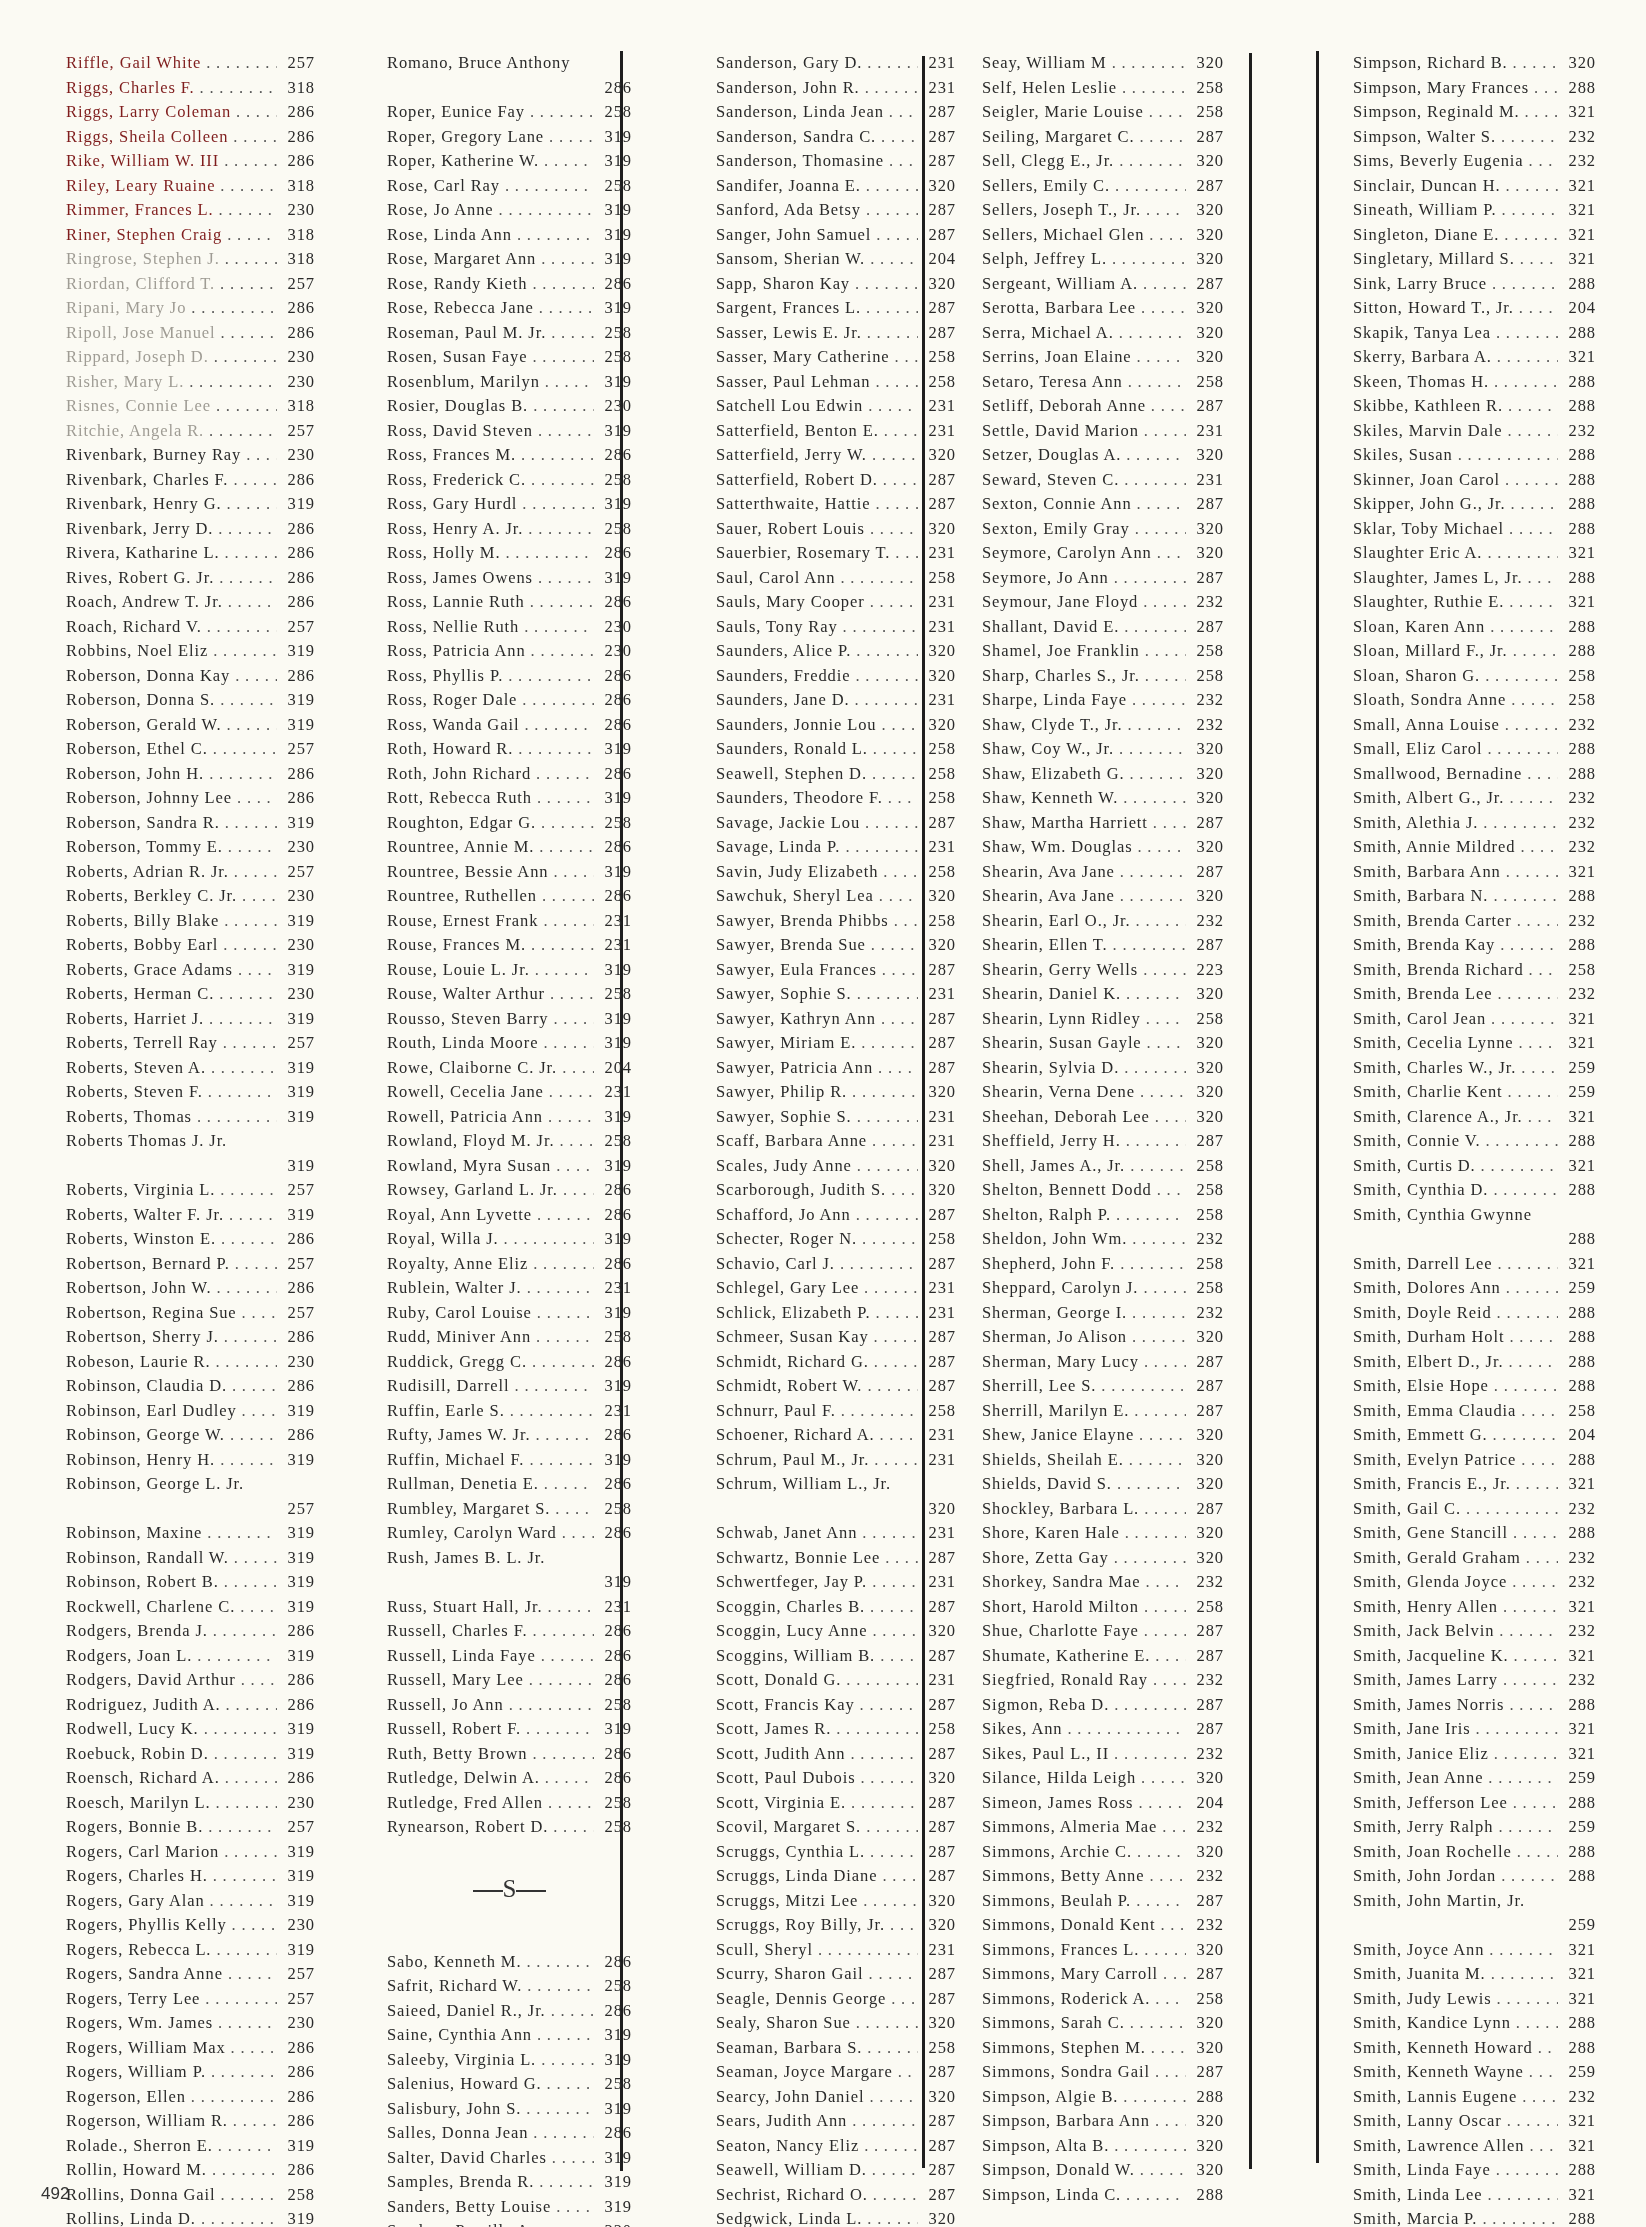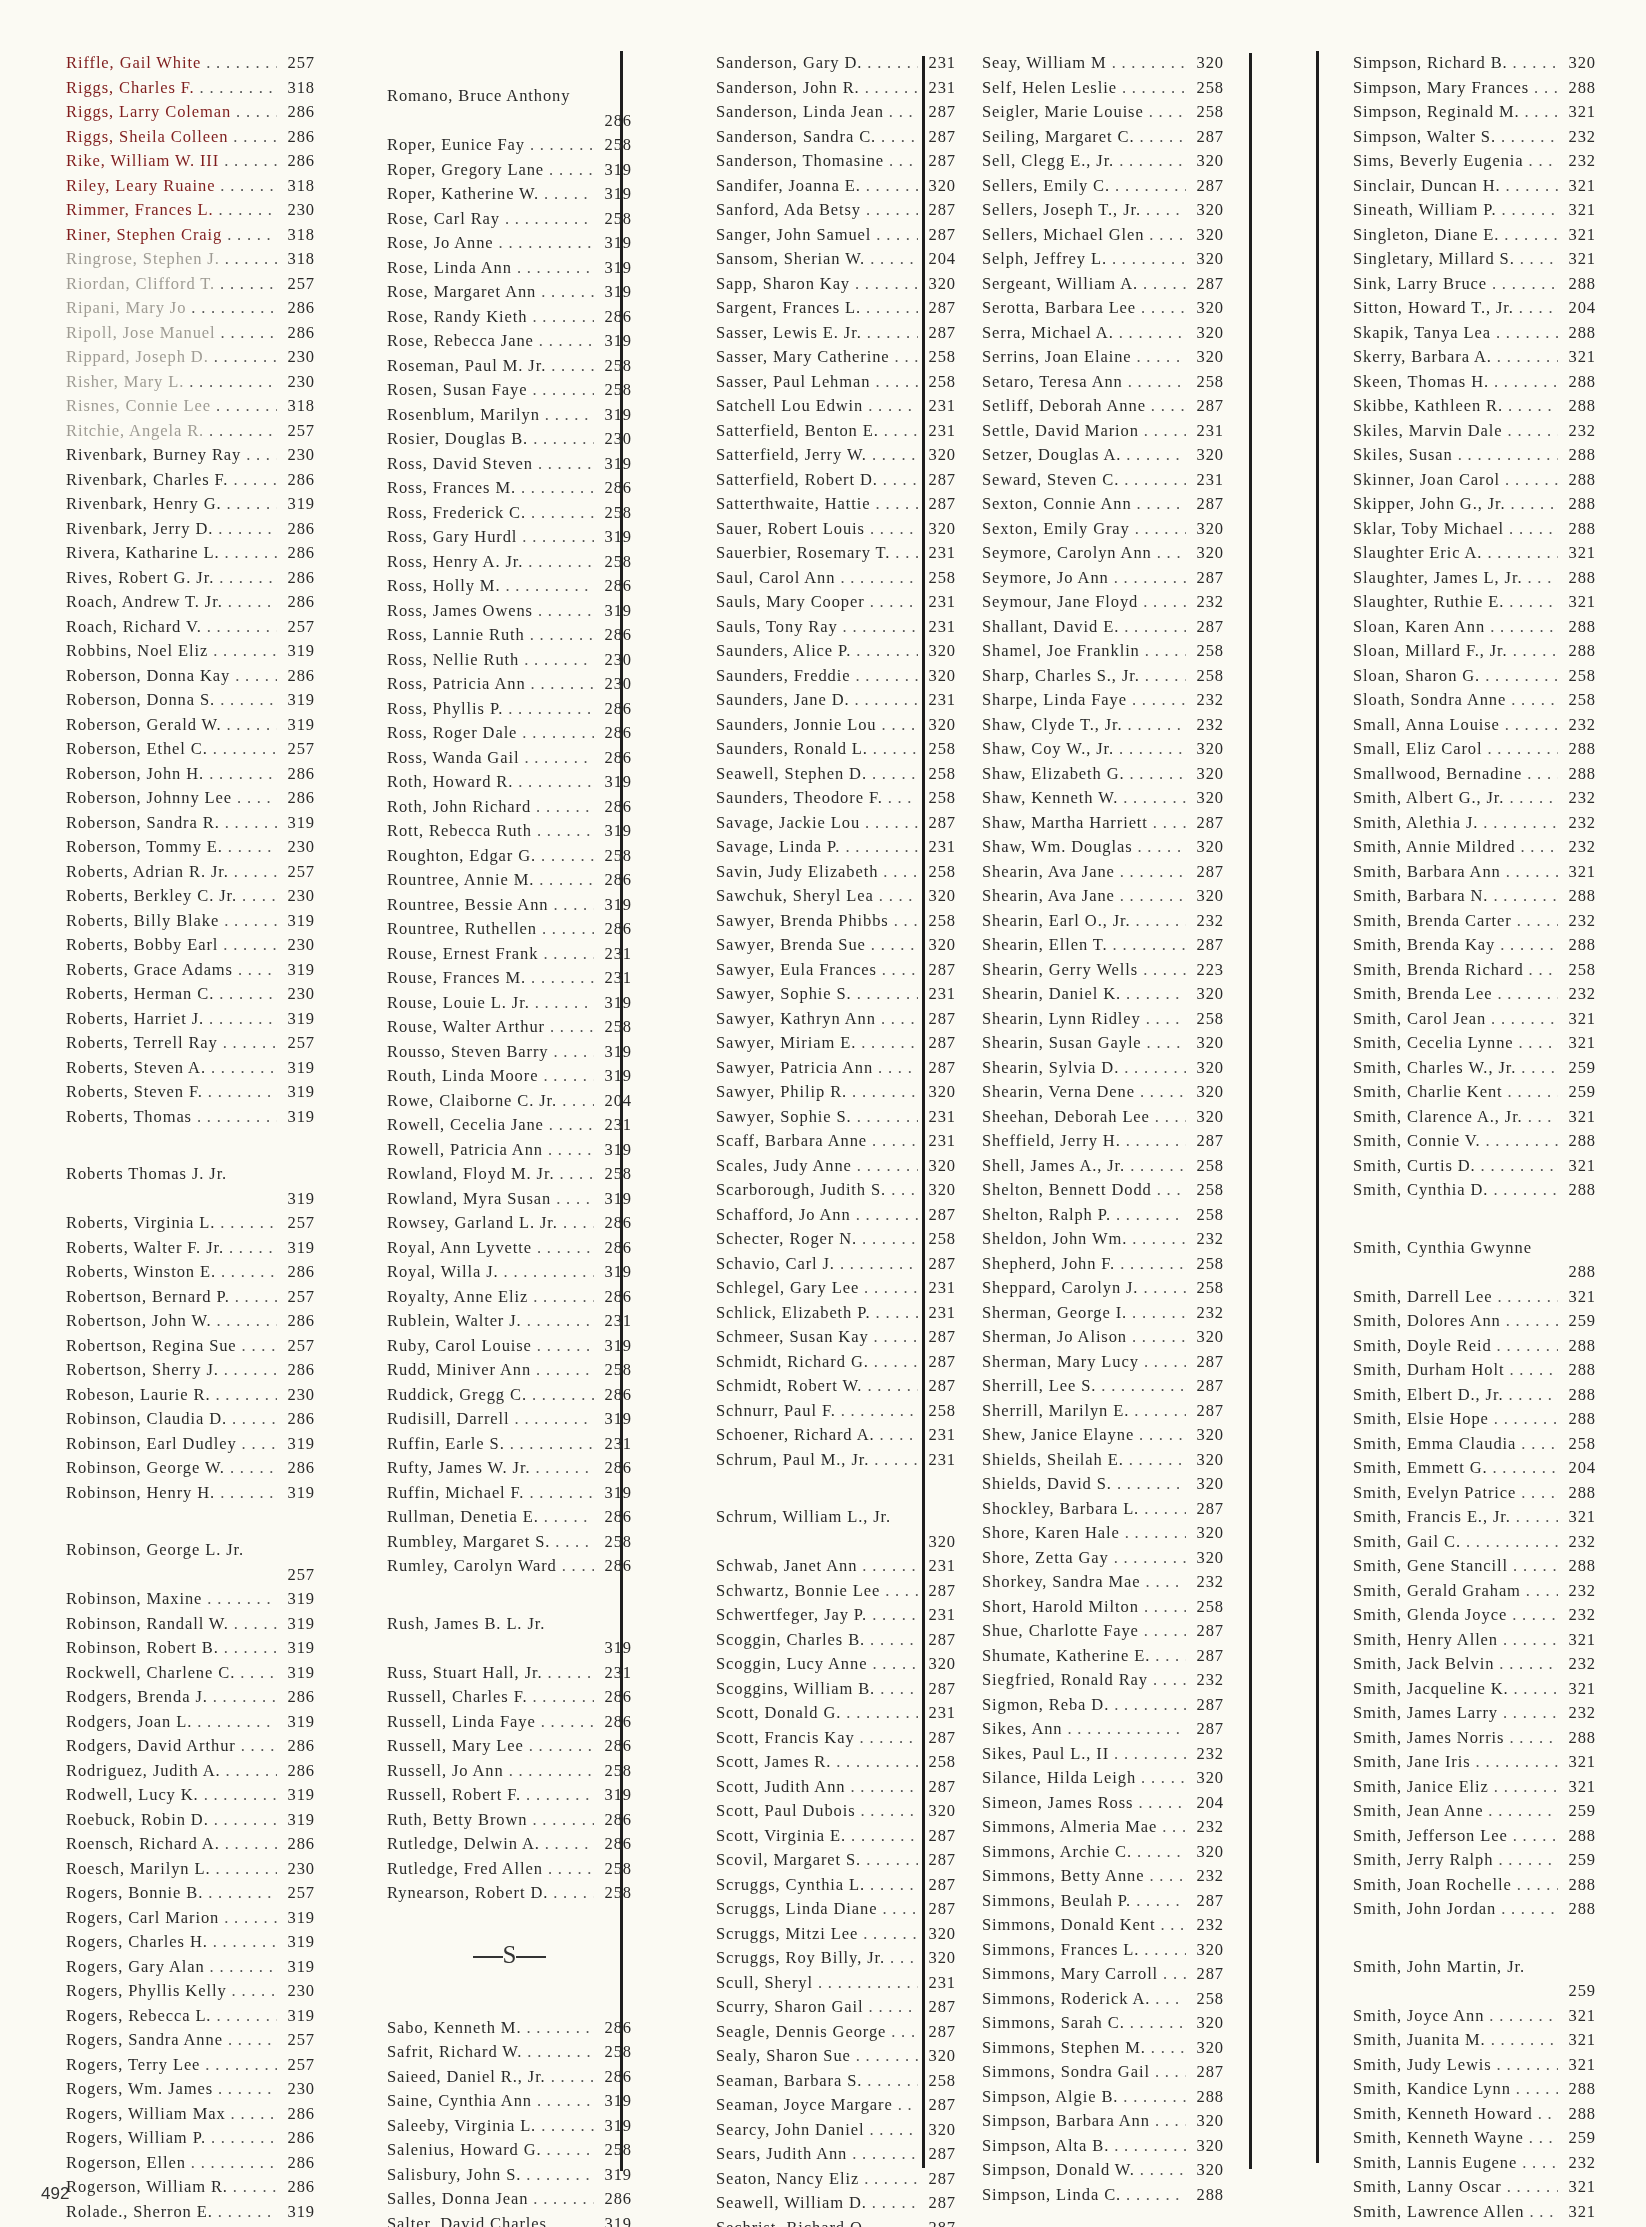--- a/index.html
+++ b/index.html
@@ -31,21 +31,21 @@
     margin: 0 5px 0 5px;
     letter-spacing: 3.3px;
     text-align: right;
   }
   .entry .dots::before {
     content: ". . . . . . . . . . . . . . . . . . . . . . . . . . . . . . . . . . . . . . . . . . . .";
     letter-spacing: 0;
     word-spacing: 1.6px;
   }
   .entry .page { flex: 0 0 auto; text-align: right; min-width: 33px; }
-  .entry.wrap { flex-wrap: wrap; margin-top: 33px; }
+  .entry.wrap { flex-wrap: wrap; }
   .entry.wrap .name { flex: 1 0 100%; }
   .entry.wrap .page { flex: 1 0 100%; }
 
   #col1 { left: 66px; width: 249px; }
   #col2 { left: 387px; width: 245px; }
   #col3 { left: 716px; width: 240px; }
   #col4 { left: 982px; width: 242px; }
   #col5 { left: 1353px; width: 243px; }
 
   .faded .name { color: #7f1d1d; }

